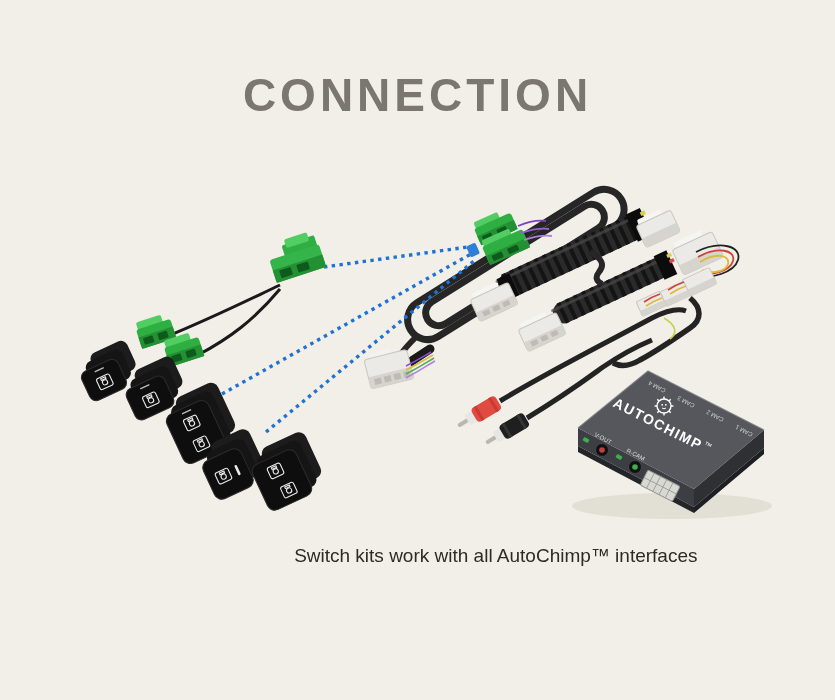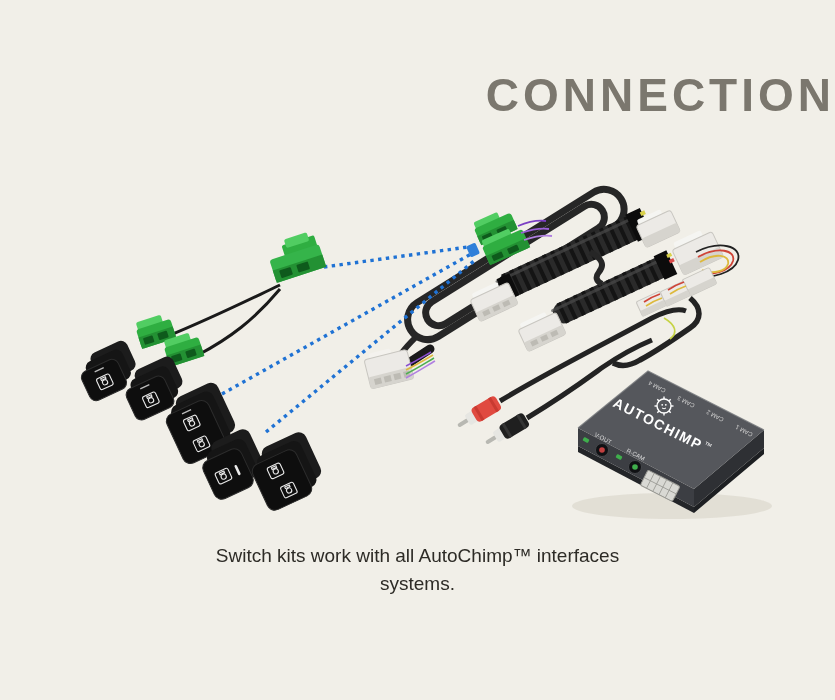--- a/index.html
+++ b/index.html
@@ -6,27 +6,27 @@
   .stage{
     position:relative;
     width:835px;height:700px;
     background:#f1efe8;
     font-family:"Liberation Sans",sans-serif;
     overflow:hidden;
     margin:0 auto;
   }
   .title{
     position:absolute;top:68px;left:0;width:100%;
-    text-align:right;
+    text-align:center;
     font-size:46px;font-weight:800;letter-spacing:4px;
     color:#7b776e;margin:0;
   }
   .caption{
     position:absolute;top:542px;left:50%;transform:translateX(-50%);
-    width:560px;text-align:center;
+    width:560px;text-align:right;
     font-size:19px;line-height:1.48;color:#2d2b26;margin:0;
   }
   .caption span{display:block;}
   svg{position:absolute;top:0;left:0;}
   svg text{font-family:"Liberation Sans",sans-serif;}
 </style>
 </head>
 <body>
 
 <div class="stage">
@@ -327,16 +327,15 @@
             <line x1="14" y1="0" x2="14" y2="17"></line>
           <line x1="21" y1="0" x2="21" y2="17"></line>
             <line x1="28" y1="0" x2="28" y2="17"></line>
         </g>
       </g>
     </g>
   </svg>
 
   <p class="caption">
     <span>Switch kits work with all AutoChimp™ interfaces</span>
-    <span>systems.</span>
   </p>
 
 </div>
 
 </body></html>

